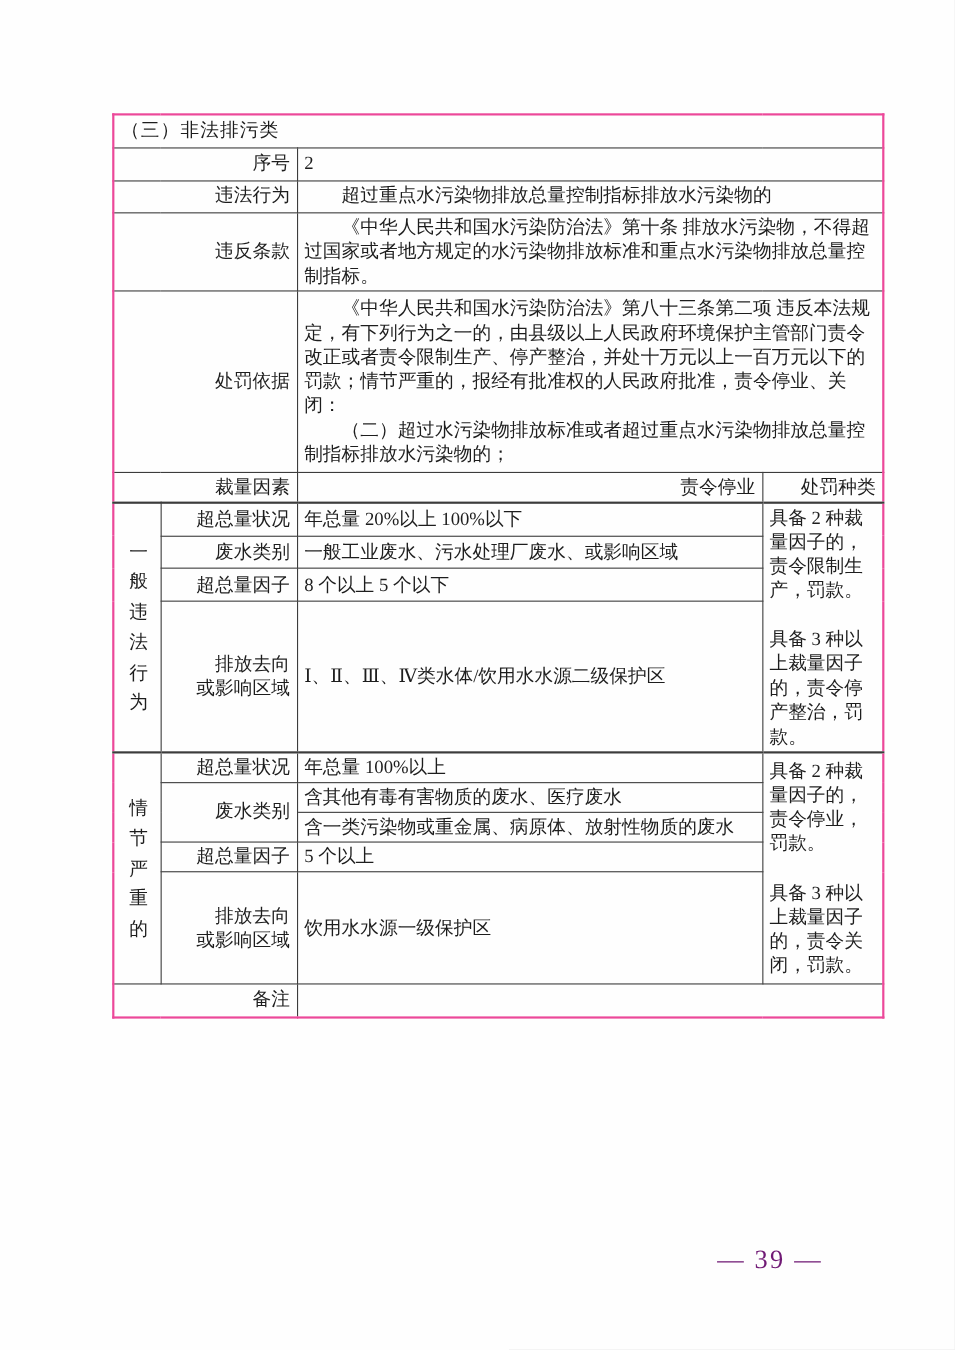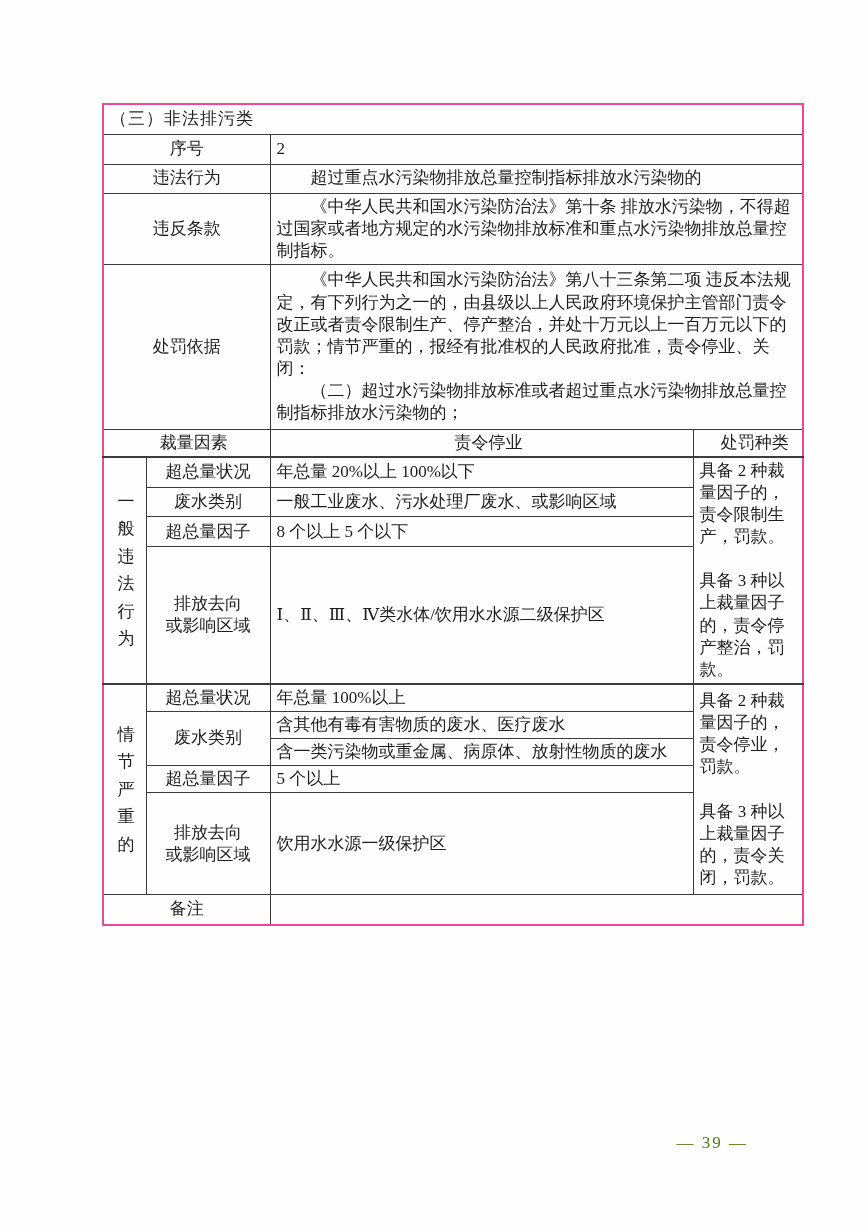--- a/index.html
+++ b/index.html
@@ -31,21 +31,21 @@
     line-height: 1.3;
     padding: 2px 6px;
     vertical-align: middle;
     overflow: hidden;
     word-break: break-all;
   }
   td.title-cell {
     padding: 3px 8px;
     letter-spacing: 1px;
   }
-  td.lab { text-align: center; }
+  td.lab { text-align: right; }
   td.val { text-align: left; }
   .pre { white-space: pre-line; }
   td.penalty {
     vertical-align: top;
     font-size: 16.5px;
     line-height: 1.45;
     padding: 3px 4px;
     white-space: pre-line;
   }
   td.vcell { padding: 0; }
@@ -56,23 +56,23 @@
     line-height: 1.62;
     text-align: right;
     font-size: 17px;
   }
   tr.factor-header td { border-bottom-width: 2px; padding-left: 20px; }
   tr.severe-first td { border-top-width: 2px; }
   .footer {
     position: absolute;
     top: 1133px;
     right: 120px;
-    font-size: 17px;
+    font-size: 24px;
     letter-spacing: 2px;
-    color: #4d7c0f;
+    color: #701a75;
   }
 </style>
 </head>
 <body>
 
 <div class="sheet">
 
   <table class="doc">
     <colgroup>
       <col style="width:43px">

